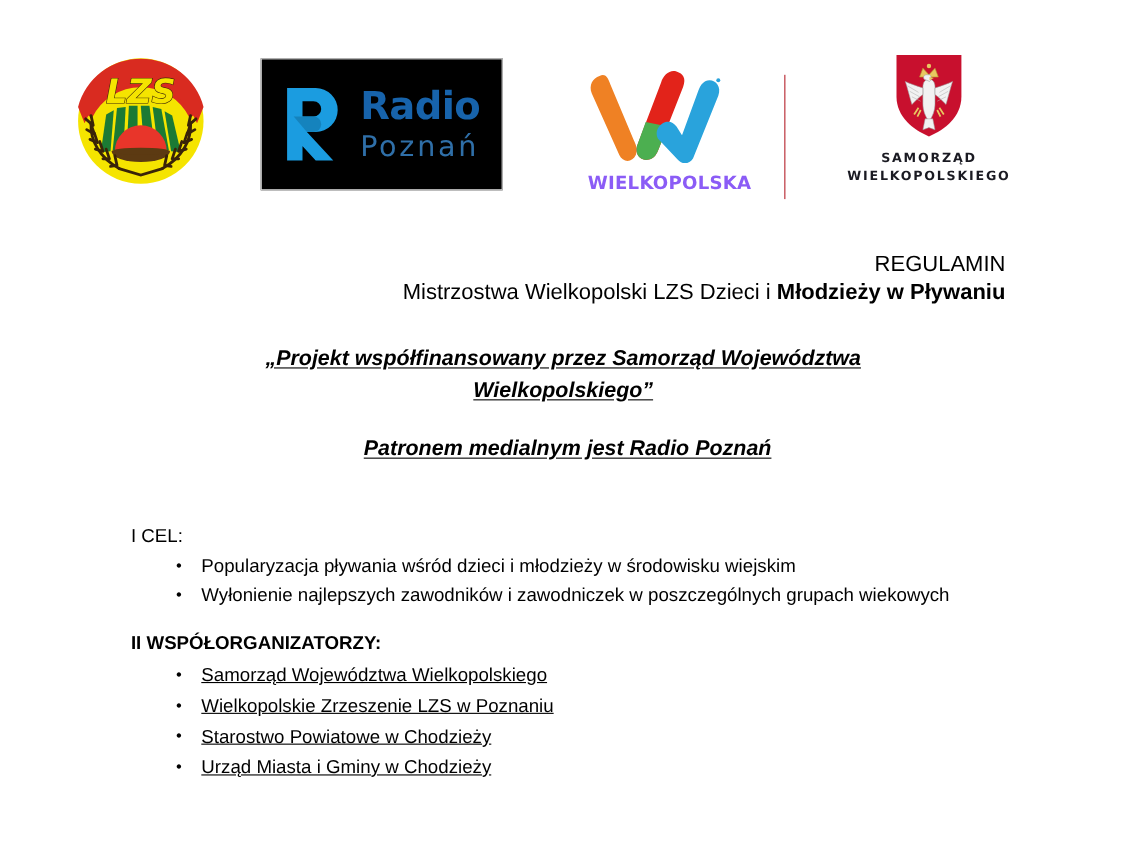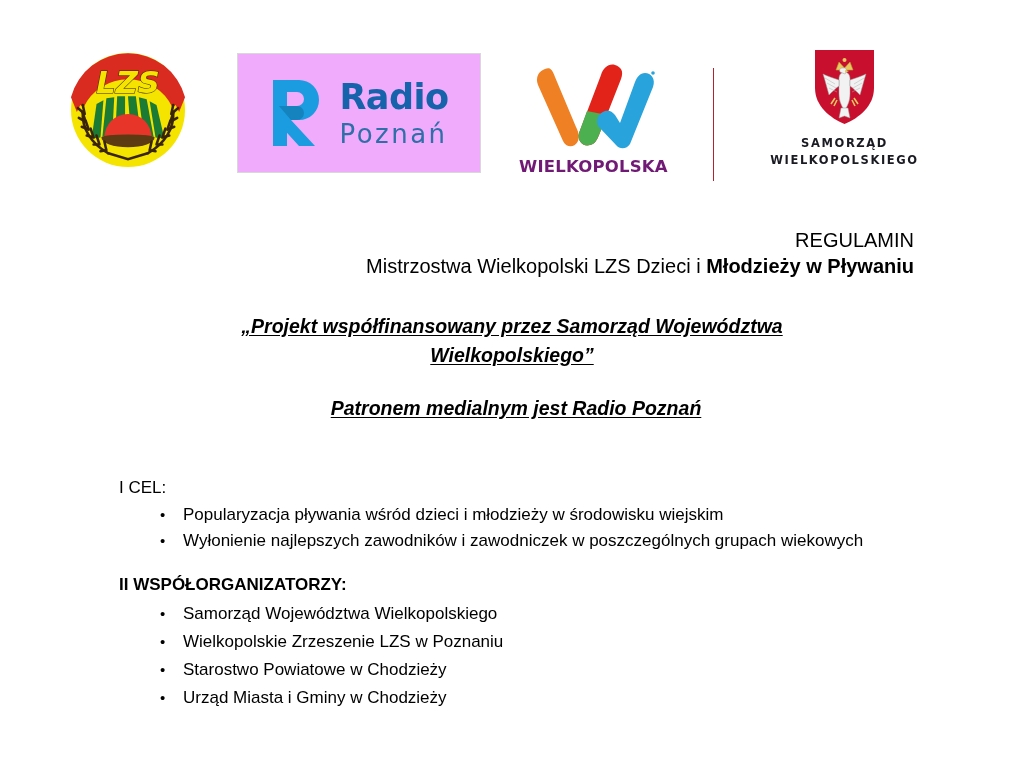--- a/index.html
+++ b/index.html
@@ -33,24 +33,24 @@
     width: 118px;
     height: 118px;
   }
   .lzs-logo svg { display:block; width:100%; height:100%; }
 
   
   .radio-box {
     position: absolute;
     left: 237px;
     top: 53px;
-    width: 244px;
+    width: 220px;
     height: 120px;
     border: 1px solid #d8d8d8;
-    background: #f0abfc;
+    background: #000000;
     box-sizing: border-box;
   }
   .radio-inner {
     position: absolute;
     left: 0; top: 0; right: 0; bottom: 0;
     display: flex;
     align-items: center;
     justify-content: center;
   }
   .radio-mark { width: 62px; height: 74px; margin-right: 8px; }
@@ -81,25 +81,25 @@
   .wlkp-logo {
     position: absolute;
     left: 519px;
     top: 55px;
     width: 164px;
     height: 130px;
   }
   .wlkp-mark { width: 164px; height: 100px; }
   .wlkp-mark svg { display:block; width:100%; height:100%; }
   .wlkp-word {
-    text-align: left;
+    text-align: right;
     font-family: "DejaVu Sans", sans-serif;
     font-size: 16.5px;
     font-weight: bold;
-    color: #701a75;
+    color: #8b5cf6;
     letter-spacing: 0.2px;
     margin-top: 2px;
   }
 
   
   .logo-divider {
     position: absolute;
     left: 713px;
     top: 68px;
     width: 1px;
@@ -221,21 +221,21 @@
   .bullet-item::before {
     content: "\2022";
     position: absolute;
     left: 41px;
     top: 0;
     font-size: 15px;
     line-height: 23px;
   }
   .gap-lg { height: 21px; }
 
-  .list-tight .bullet-item { margin-top: 5px; }
+  .list-tight .bullet-item { margin-top: 5px; text-decoration: underline; }
 </style>
 </head>
 <body>
 
 <div class="logo-band">
 
   <div class="lzs-logo">
     <svg viewBox="0 0 120 120" xmlns="http://www.w3.org/2000/svg">
       <circle cx="60" cy="60" r="58" fill="#f5e400"></circle>
       <path d="M6 52 A58 58 0 0 1 114 52 L105 57 A50 50 0 0 0 15 57 Z" fill="#d92b20"></path>

